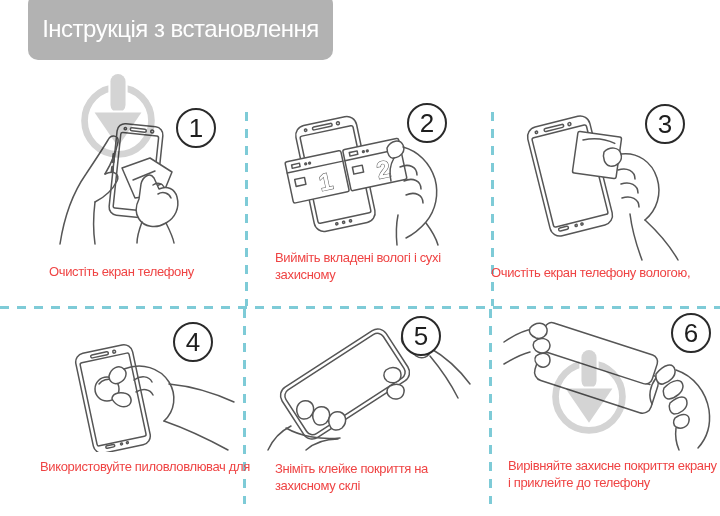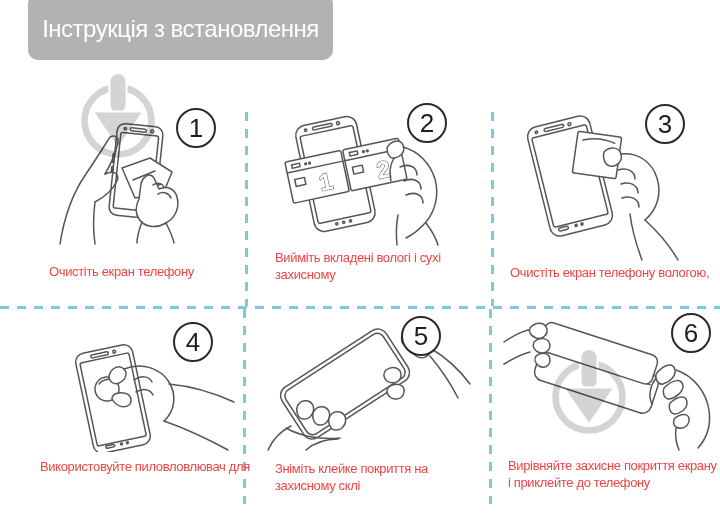--- a/index.html
+++ b/index.html
@@ -29,21 +29,21 @@
             fill:#ffffff;stroke:#5a5a5a;stroke-width:1.1;paint-order:stroke;text-anchor:middle;}
   
   .badge{position:absolute;width:40px;height:40px;border:2px solid #2a2a2a;border-radius:50%;
          background:#ffffff;box-sizing:border-box;display:flex;align-items:center;justify-content:center;
          font-size:26px;color:#1e1e1e;z-index:3;}
   .b1{left:176px;top:108px;} .b2{left:407px;top:103px;} .b3{left:645px;top:104px;}
   .b4{left:173px;top:322px;} .b5{left:401px;top:316px;} .b6{left:671px;top:313px;}
   
   .caption{position:absolute;color:#ef4444;font-size:13px;letter-spacing:-0.35px;line-height:16.5px;
            white-space:nowrap;z-index:2;}
-  .c1{left:49px;top:264px;} .c2{left:275px;top:250px;} .c3{left:510px;top:265px;}
+  .c1{left:49px;top:264px;} .c2{left:275px;top:250px;} .c3{left:491px;top:265px;}
   .c4{left:40px;top:459px;} .c5{left:275px;top:461px;} .c6{left:508px;top:458px;}
   
   .wm{position:absolute;width:84px;height:92px;z-index:4;mix-blend-mode:multiply;pointer-events:none;}
   .wm1{left:76px;top:69px;} .wm2{left:547px;top:345px;}
 </style>
 </head>
 <body>
 
 <div id="stage">
 

